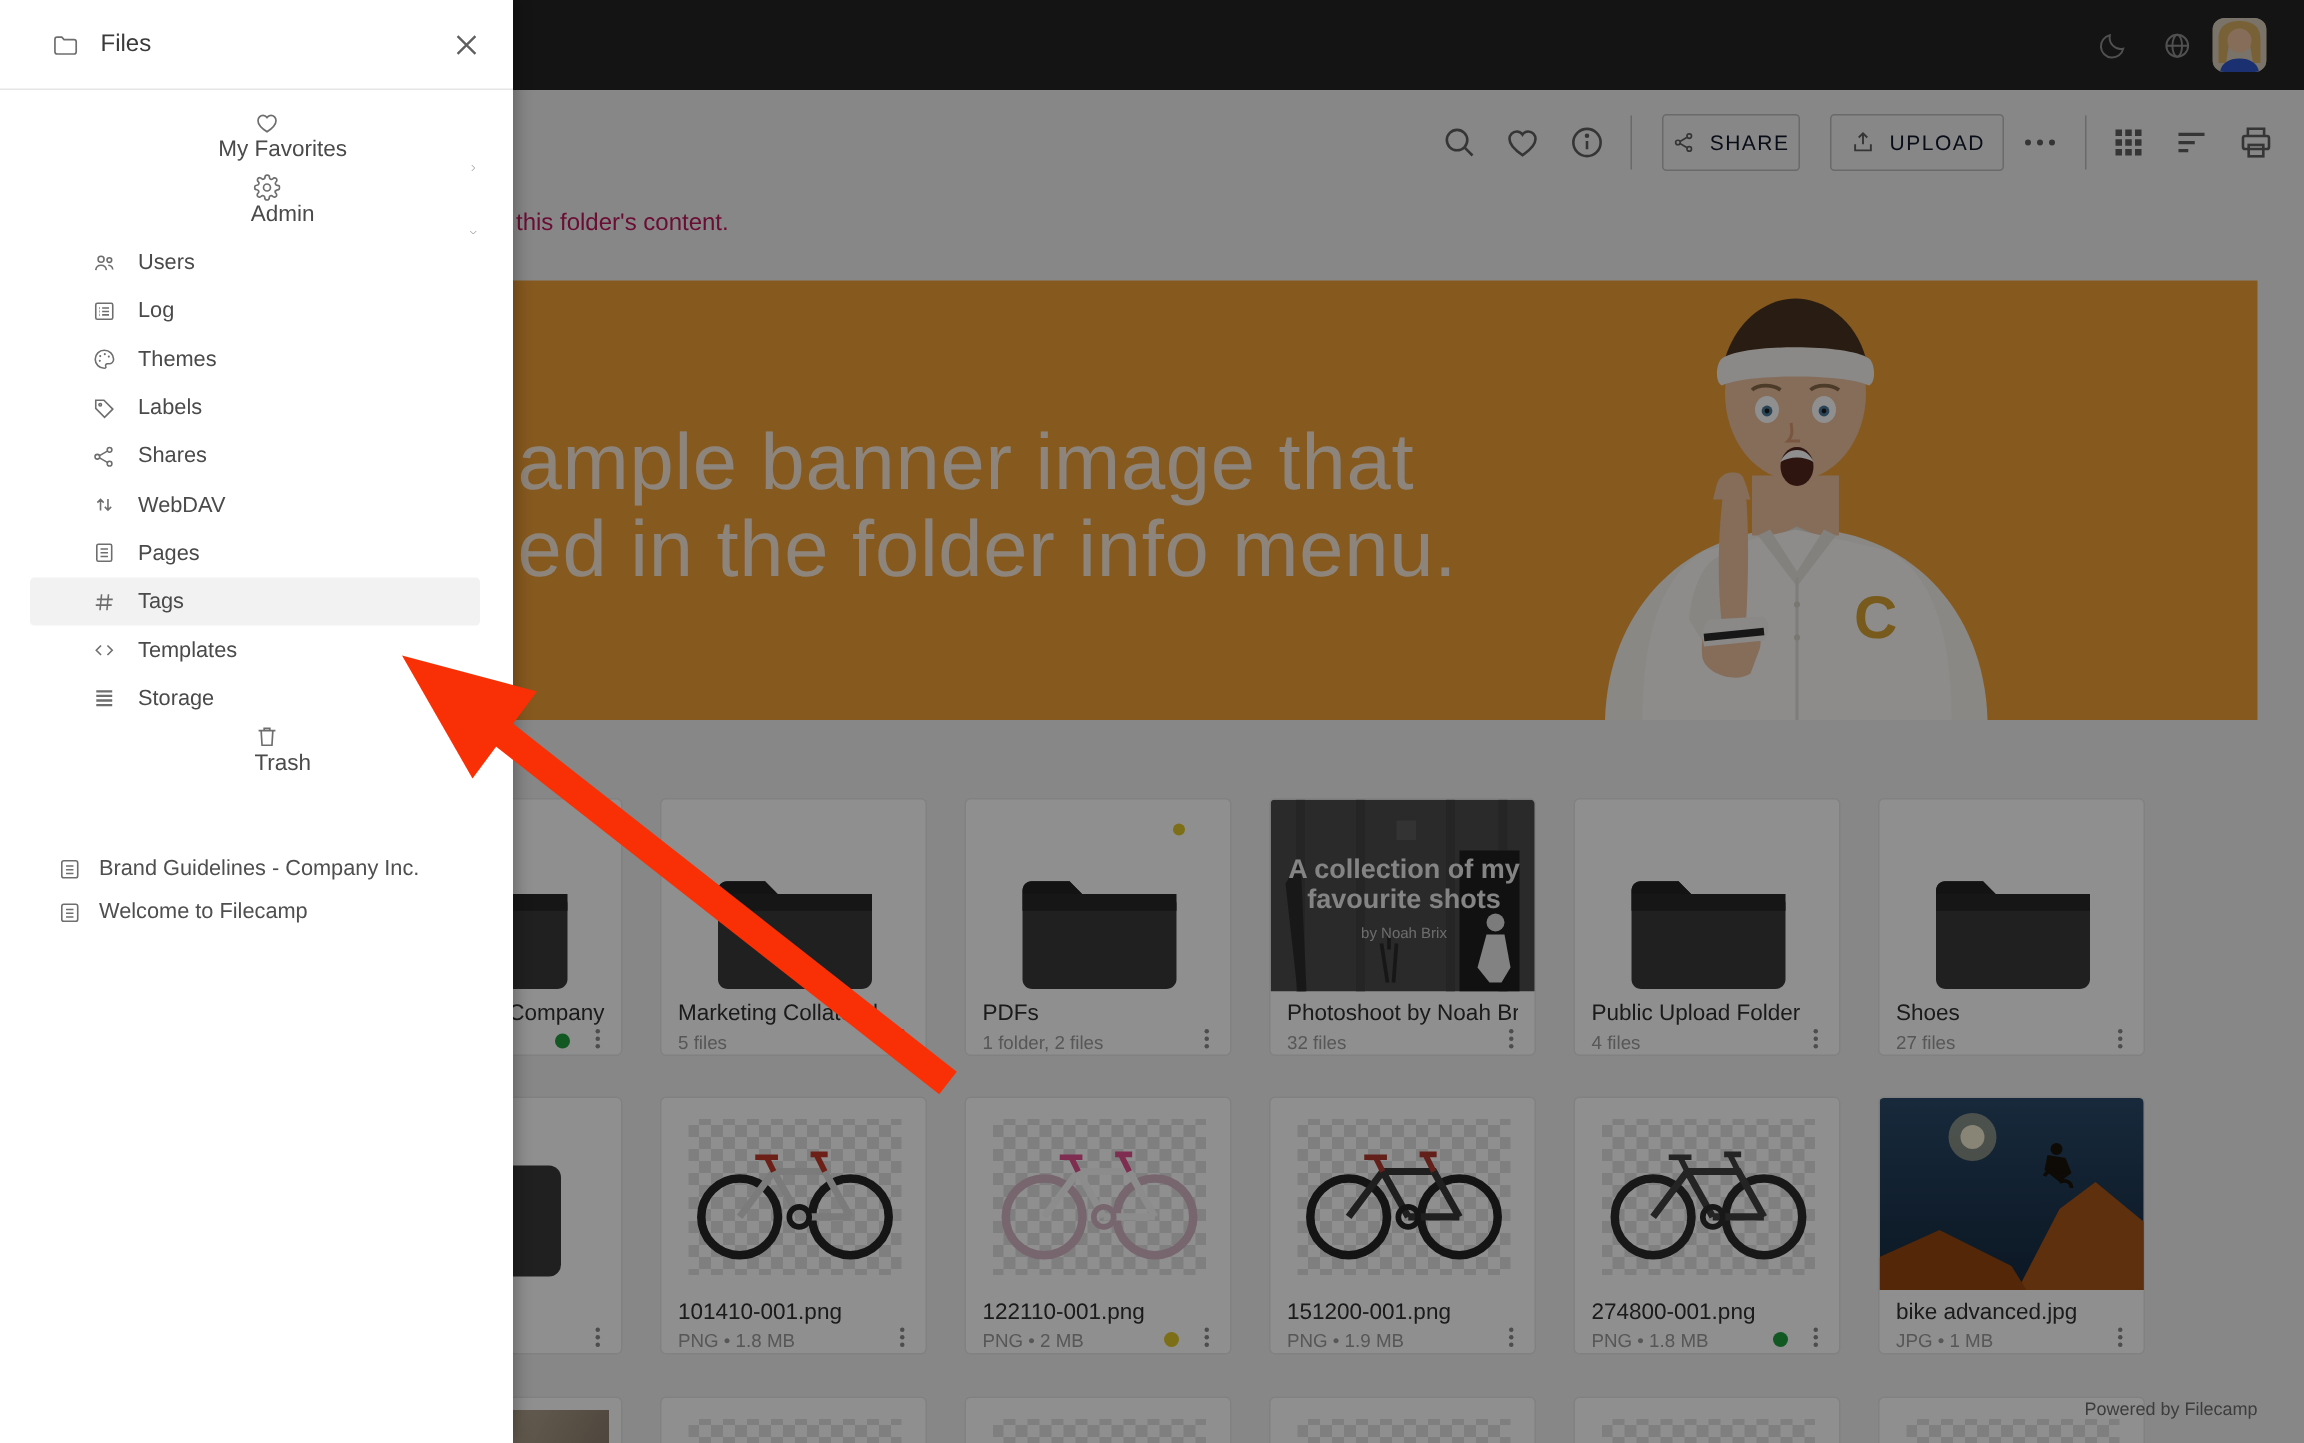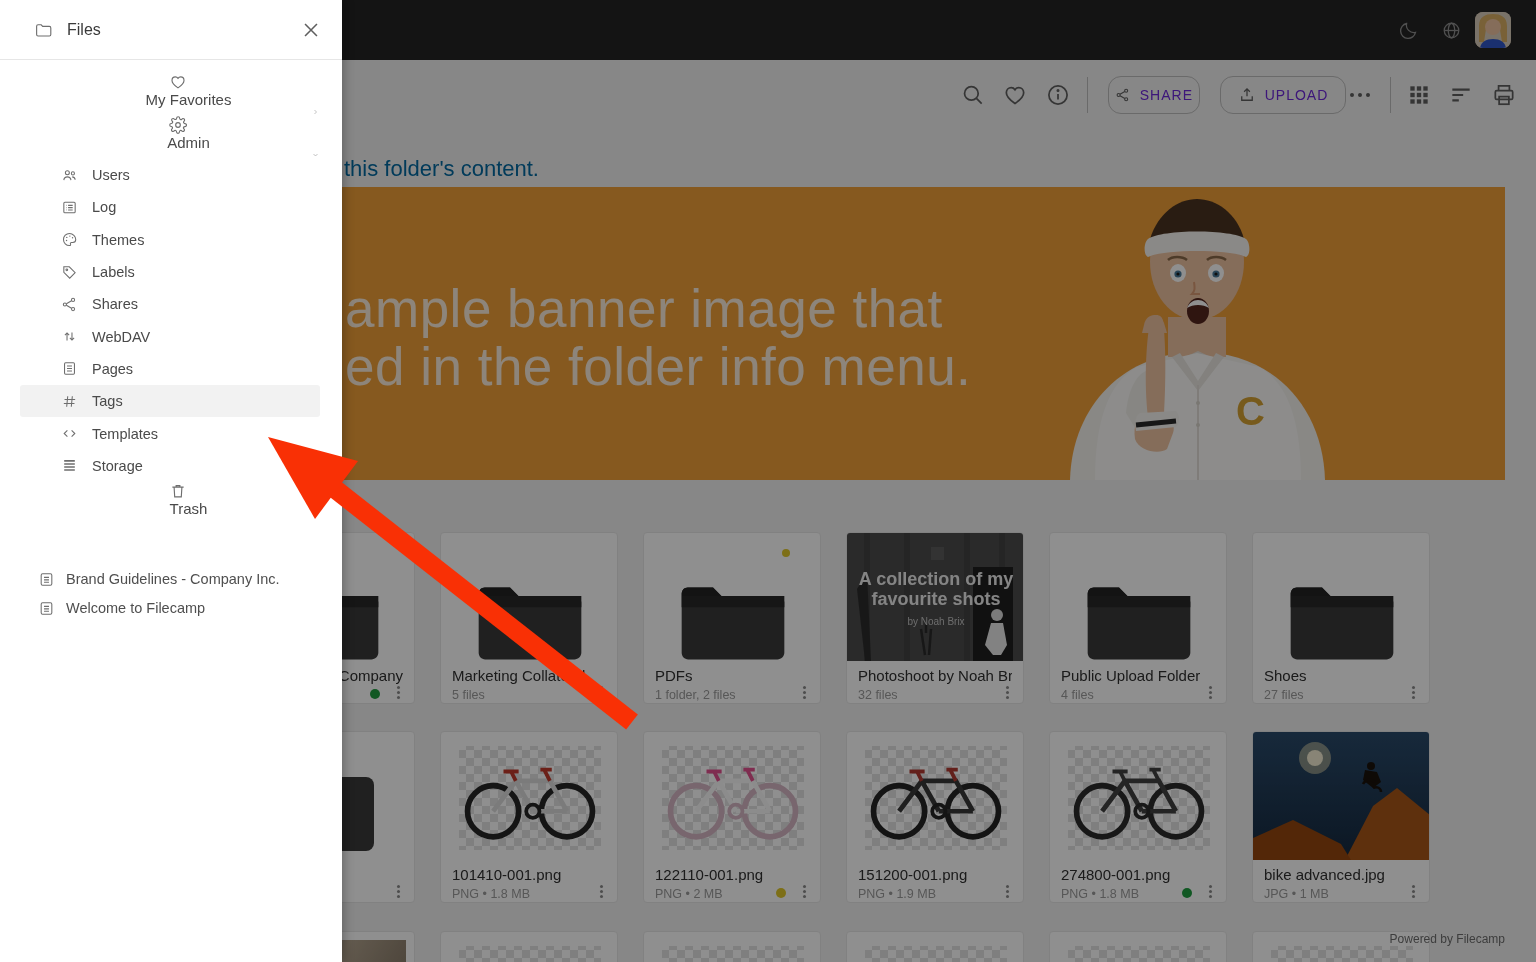--- a/index.html
+++ b/index.html
@@ -10,29 +10,29 @@
   }
   
   .main { position:absolute; inset:0; background:#f1f1f1; }
   .topbar { position:absolute; left:0; top:0; width:1536px; height:60px; background:#242424; }
   .topbar .tb-ic { position:absolute; top:20px; width:21px; height:21px; stroke:#8f8f8f; fill:none; stroke-width:1.5; }
   .avatar { position:absolute; top:12px; left:1475px; width:36px; height:36px; border-radius:8px; overflow:hidden; background:#cbb9a6; }
 
   .toolbar-ic { position:absolute; top:82px; width:26px; height:26px; stroke:#5f5f5f; fill:none; stroke-width:1.6; }
   .tdivider { position:absolute; top:77px; width:1px; height:36px; background:#bdbdbd; }
   .tbtn {
-    position:absolute; top:76px; height:38px; border:1px solid #bdbdbd; border-radius:13px;
+    position:absolute; top:76px; height:38px; border:1px solid #bdbdbd; border-radius:3px;
     display:flex; align-items:center; justify-content:center; gap:9px;
-    color:#6d28d9; font-size:14px; letter-spacing:1px; background:transparent;
+    color:#0f172a; font-size:14px; letter-spacing:1px; background:transparent;
   }
   .tbtn svg { width:18px; height:18px; stroke:#5f5f5f; fill:none; stroke-width:1.7; }
   .hdots { position:absolute; top:93px; width:4px; height:4px; border-radius:50%; background:#5f5f5f;
     box-shadow:-8px 0 0 #5f5f5f, 8px 0 0 #5f5f5f; }
 
-  .descr { position:absolute; left:344px; top:156px; font-size:22px; color:#0369a1; }
+  .descr { position:absolute; left:344px; top:140px; font-size:16px; color:#be185d; }
 
   .banner { position:absolute; left:30px; top:187px; width:1475px; height:293px; background:#ef9f38; overflow:hidden; }
   .banner-text { position:absolute; left:315px; top:93px; color:rgba(255,255,255,.82);
     font-size:53px; font-weight:300; line-height:58px; letter-spacing:.5px; white-space:nowrap; }
   .banner-man { position:absolute; left:1010px; bottom:0; width:355px; height:293px; }
 
   
   .card { position:absolute; width:178px; height:172px; background:#fff; border:1px solid #e6e6e6; border-radius:4px; overflow:hidden; }
   .thumb-folder { position:absolute; left:33px; top:46px; width:112px; height:88px; }
   .thumb-img { position:absolute; left:18px; top:14px; width:142px; height:104px;
@@ -134,21 +134,21 @@
     <div class="tdivider" style="left:1087px"></div>
     <button class="tbtn" style="left:1108px; width:92px">
       <svg viewBox="0 0 24 24">
         <circle cx="17" cy="5.5" r="2.3"></circle>
           <circle cx="5.5" cy="12" r="2.3"></circle>
           <circle cx="17" cy="18.5" r="2.3"></circle>
         <path d="M7.6 11 14.9 6.7 M7.6 13 14.9 17.3"></path>
       </svg>
       <span>SHARE</span>
     </button>
-    <button class="tbtn" style="left:1220px; width:126px">
+    <button class="tbtn" style="left:1220px; width:116px">
       <svg viewBox="0 0 24 24">
         <path d="M12 13.5V4.2 M8.2 7.6 12 3.8l3.8 3.8 M5 13.5V19h14v-5.5"></path>
       </svg>
       <span>UPLOAD</span>
     </button>
     <span class="hdots" style="left:1358px"></span>
     <div class="tdivider" style="left:1390px"></div>
     <svg class="toolbar-ic" style="left:1406px" viewBox="0 0 24 24">
       <g fill="#5f5f5f" stroke="none">
         <rect x="4" y="4" width="4" height="4"></rect>

